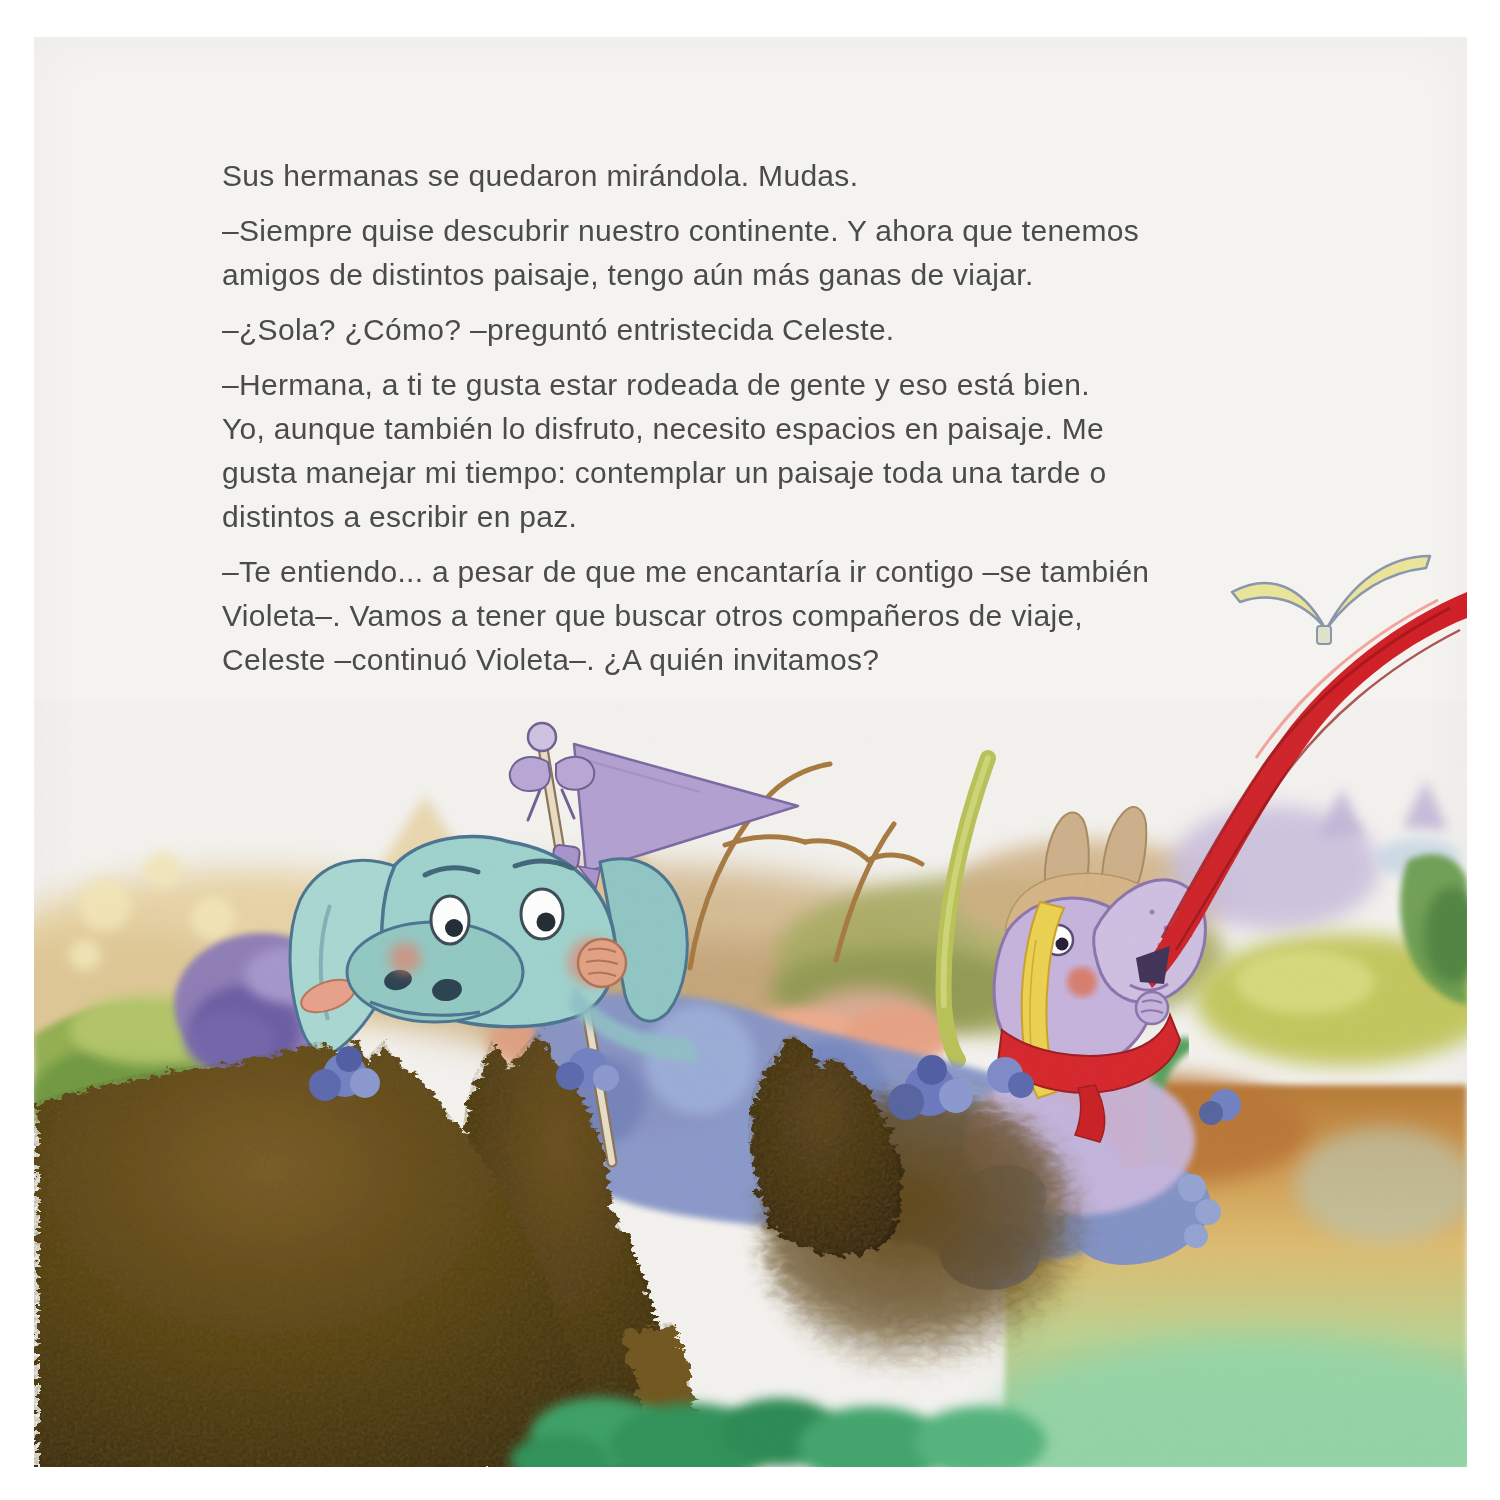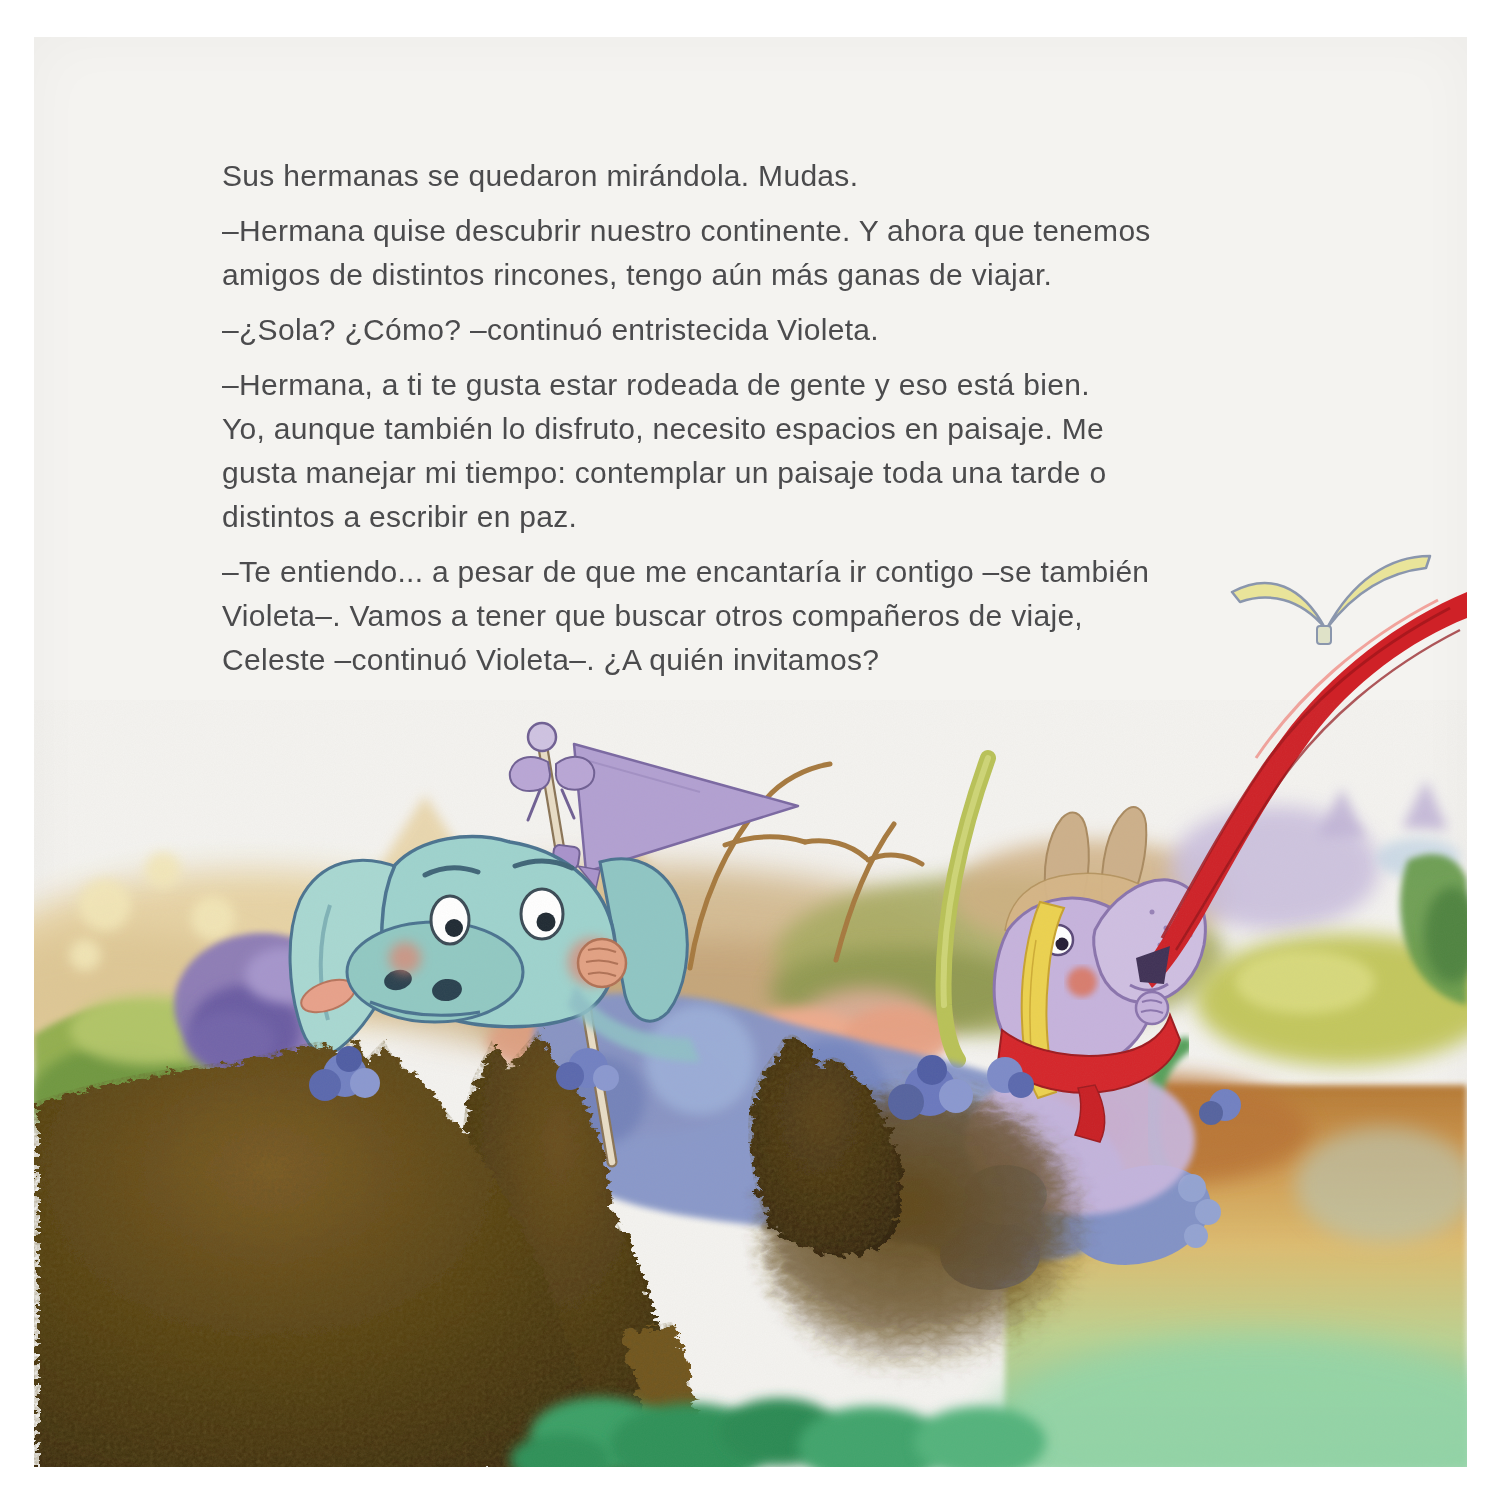--- a/index.html
+++ b/index.html
@@ -304,25 +304,25 @@
       </g>
 
       <rect x="34" y="700" width="1433" height="767" filter="url(#grain)"></rect>
     </svg>
 
     <div class="story">
       <p>
         <span class="line">Sus hermanas se quedaron mirándola. Mudas.</span>
       </p>
       <p>
-        <span class="line">–Hermana quise descubrir nuestro continente. Y ahora que tenemos</span>
-        <span class="line">amigos de distintos rincones, tengo aún más ganas de viajar.</span>
-      </p>
-      <p>
-        <span class="line">–¿Sola? ¿Cómo? –continuó entristecida Violeta.</span>
+        <span class="line">–Siempre quise descubrir nuestro continente. Y ahora que tenemos</span>
+        <span class="line">amigos de distintos paisaje, tengo aún más ganas de viajar.</span>
+      </p>
+      <p>
+        <span class="line">–¿Sola? ¿Cómo? –preguntó entristecida Celeste.</span>
       </p>
       <p>
         <span class="line">–Hermana, a ti te gusta estar rodeada de gente y eso está bien.</span>
         <span class="line">Yo, aunque también lo disfruto, necesito espacios en paisaje. Me</span>
         <span class="line">gusta manejar mi tiempo: contemplar un paisaje toda una tarde o</span>
         <span class="line">distintos a escribir en paz.</span>
       </p>
       <p>
         <span class="line">–Te entiendo... a pesar de que me encantaría ir contigo –se también</span>
         <span class="line">Violeta–. Vamos a tener que buscar otros compañeros de viaje,</span>

